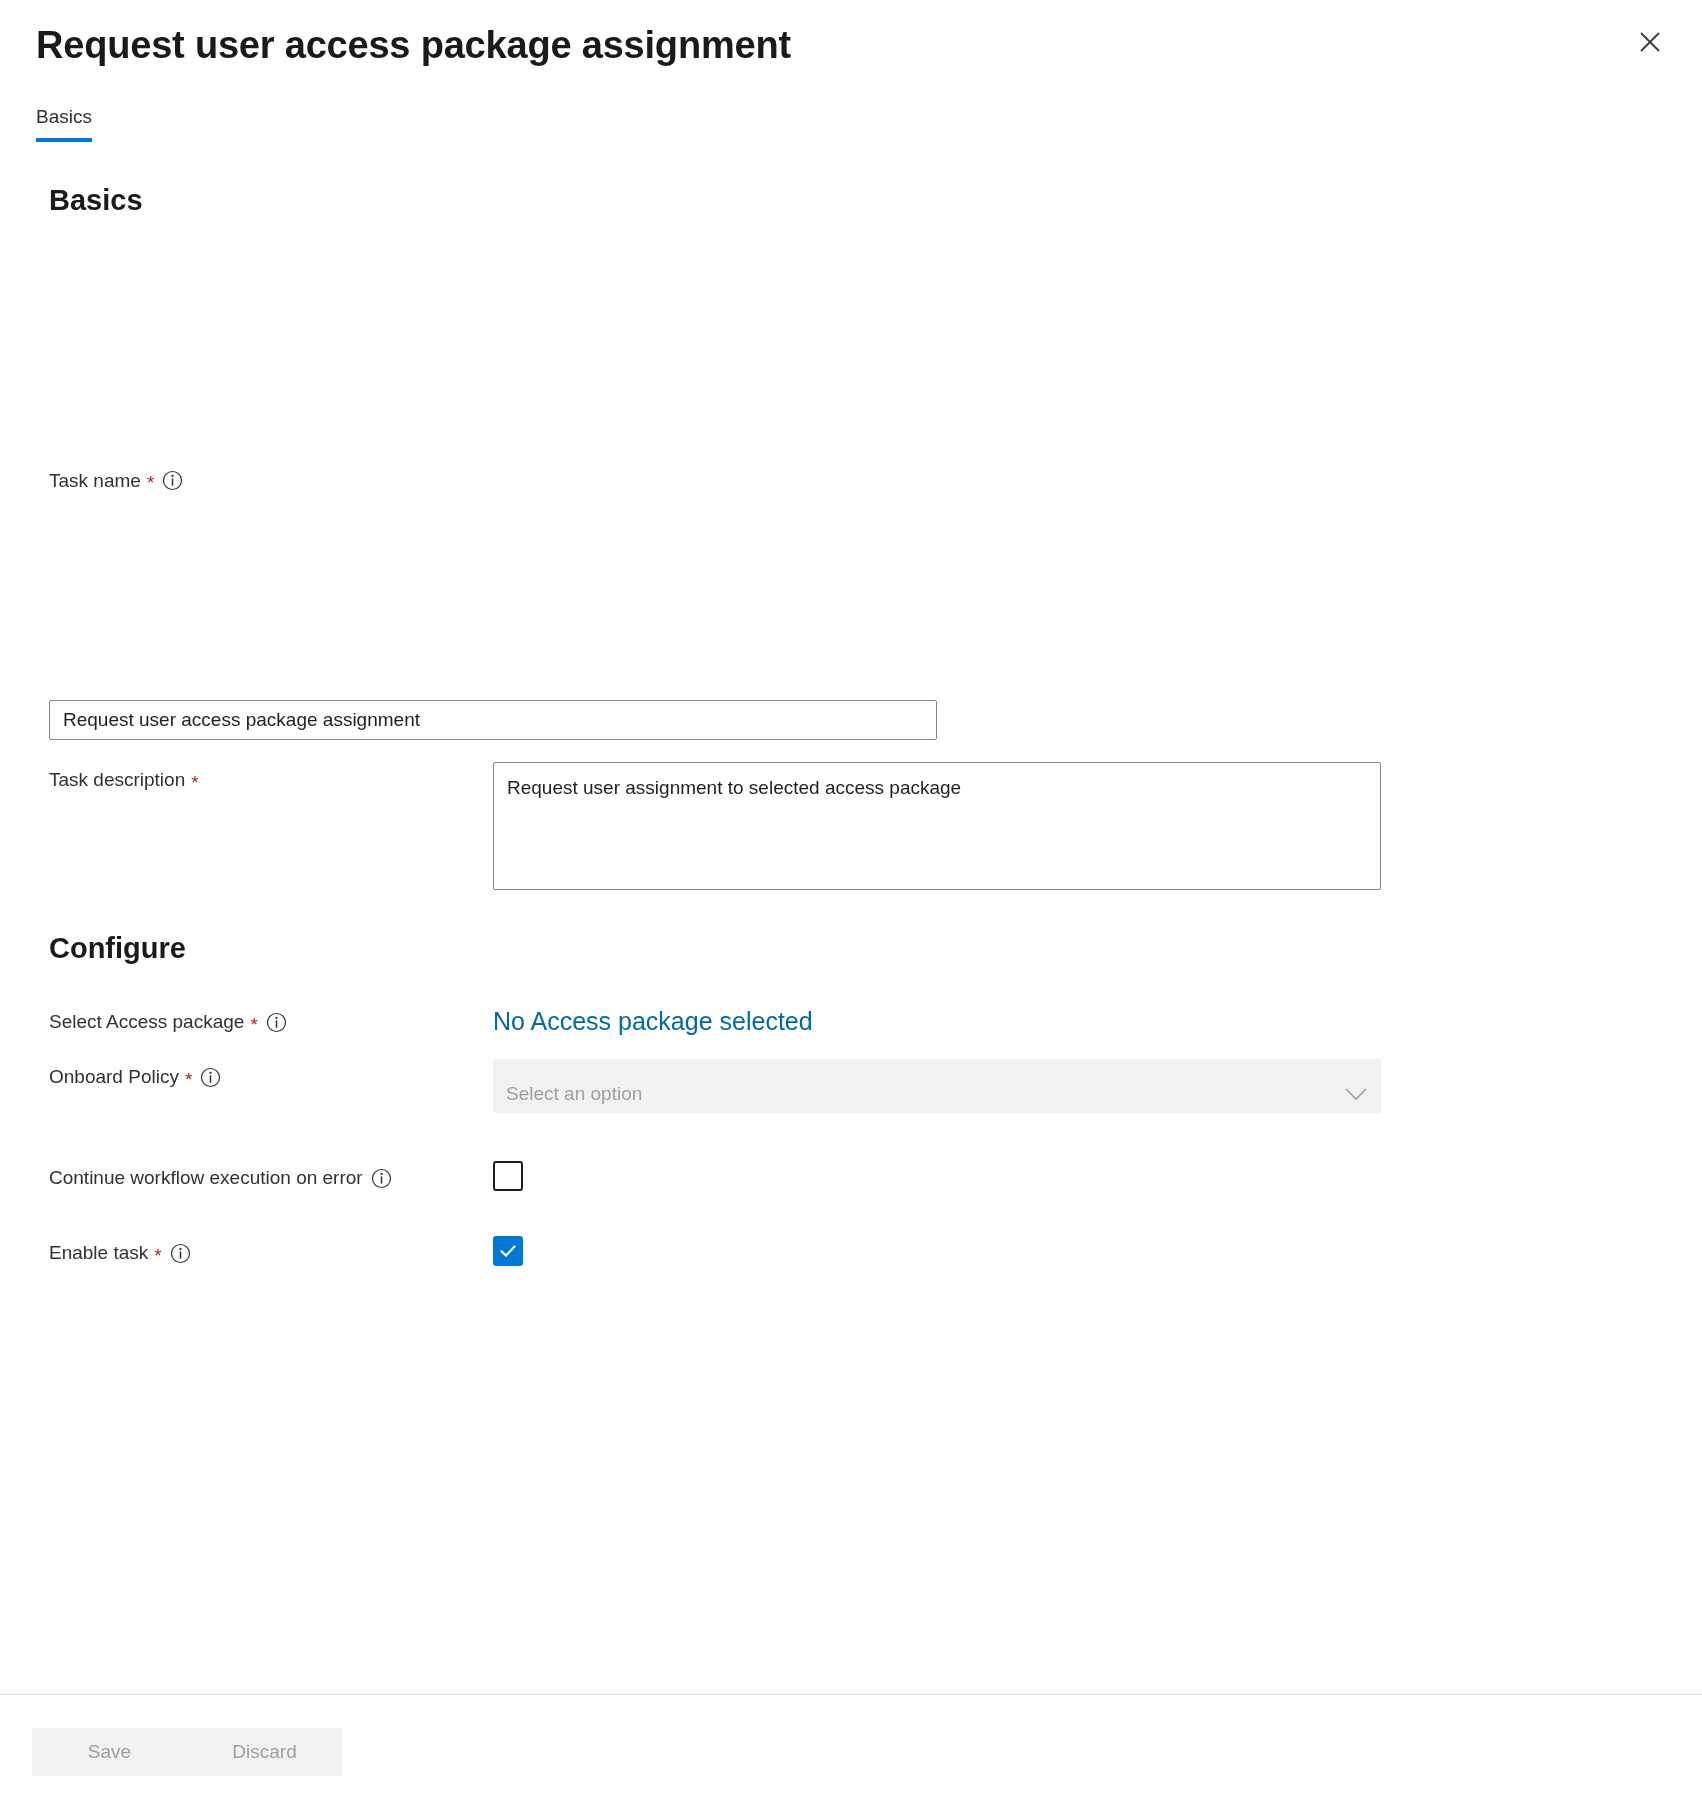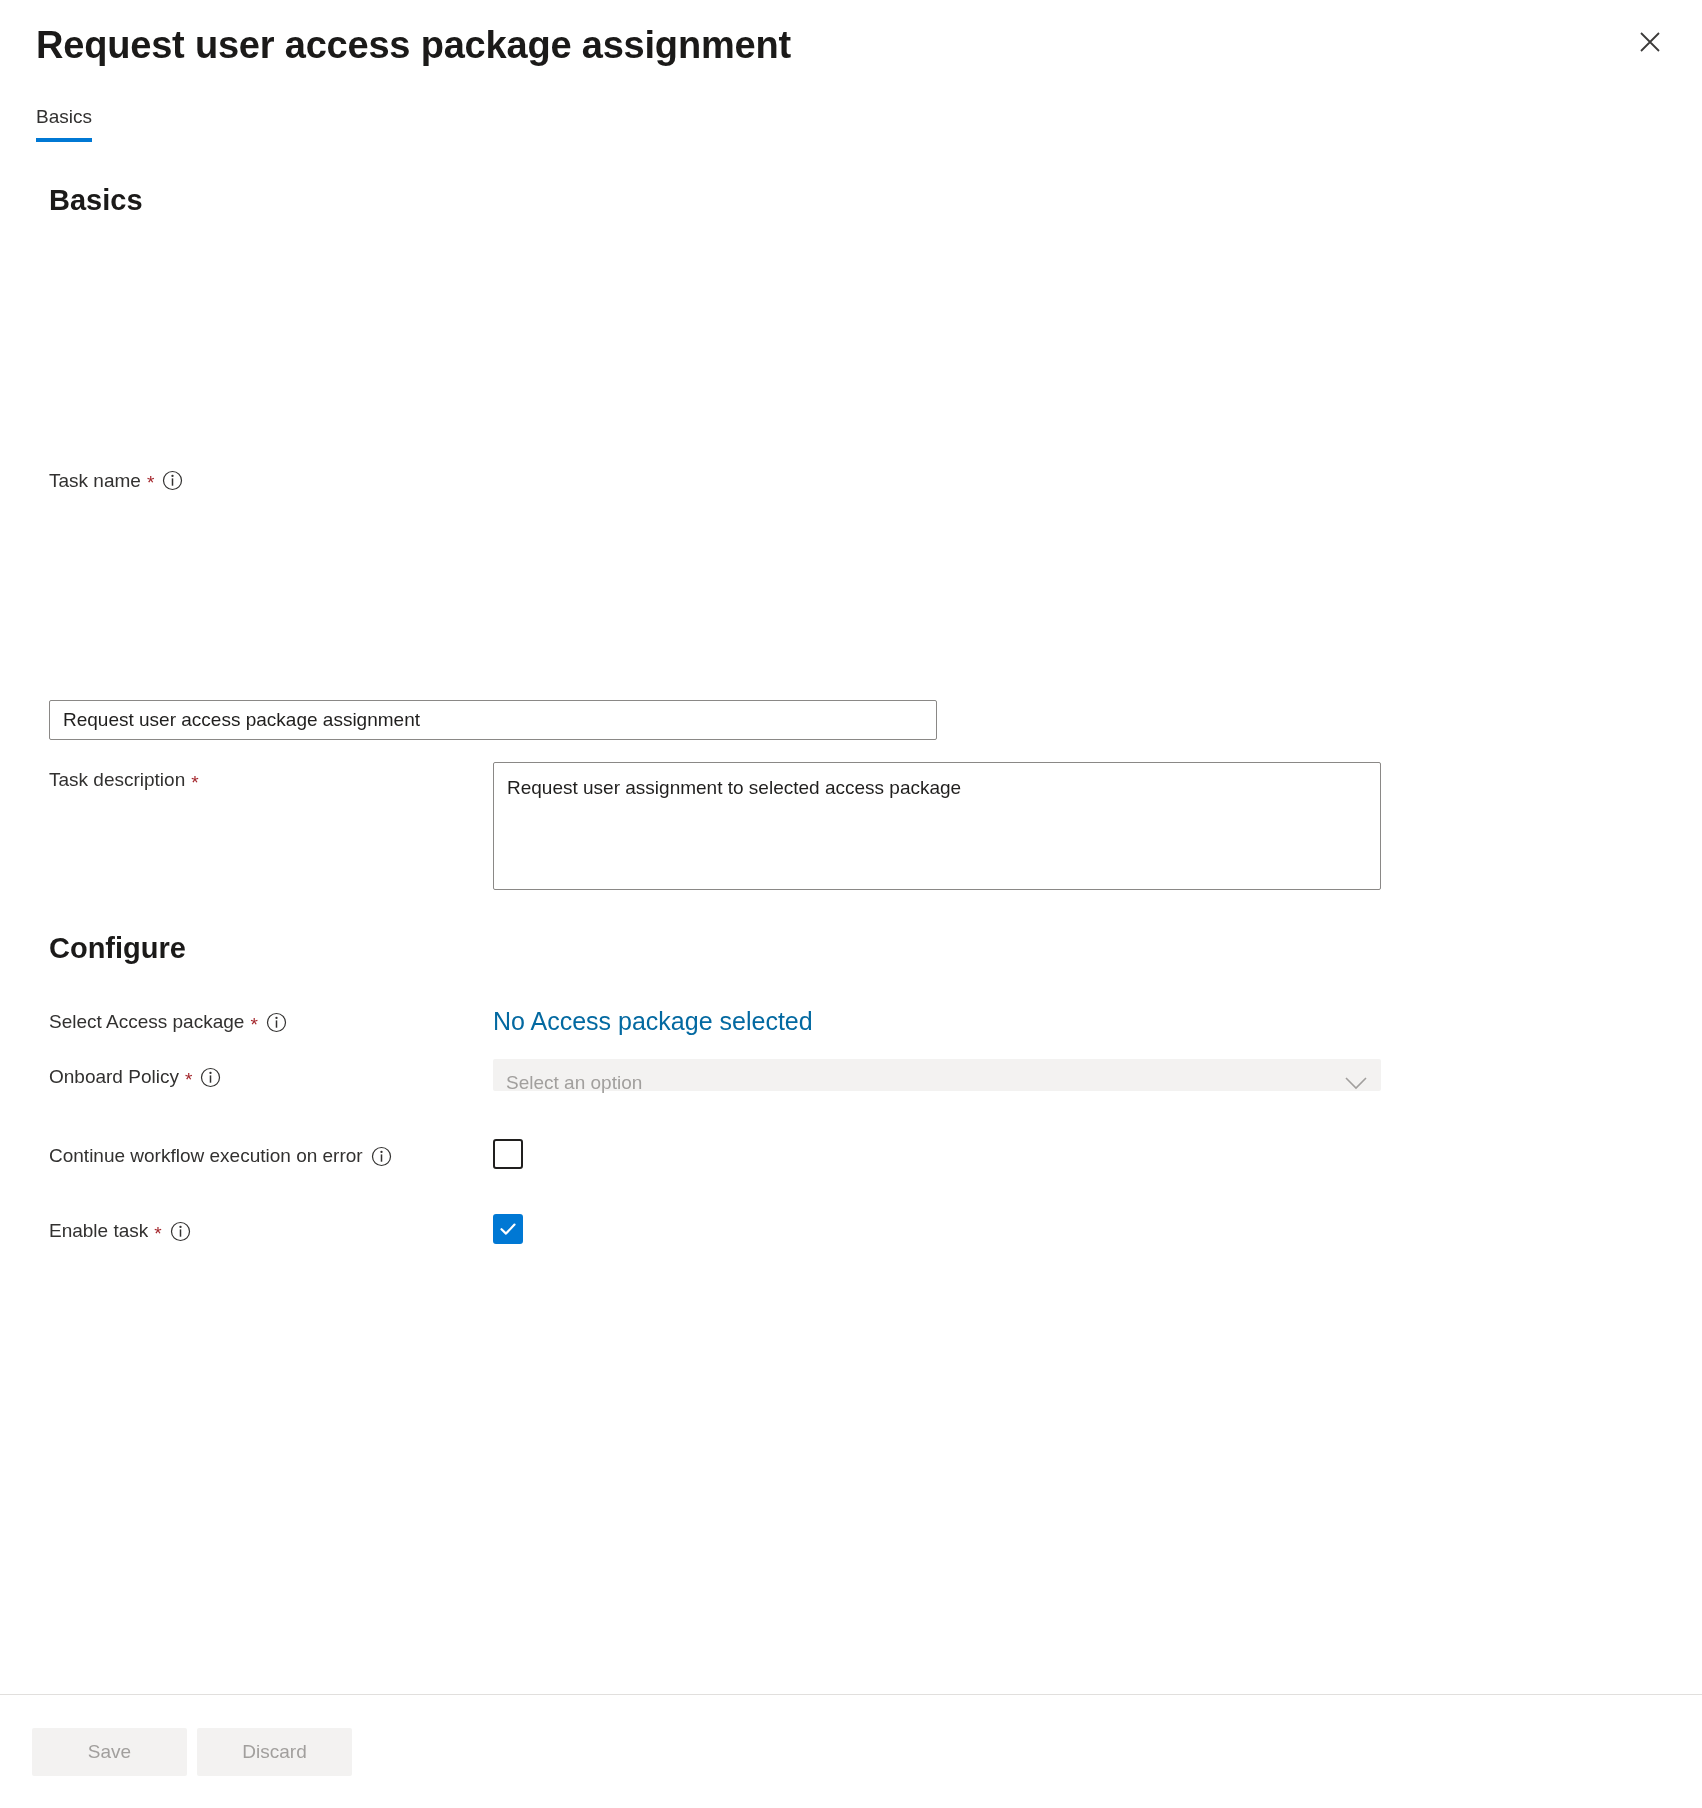--- a/index.html
+++ b/index.html
@@ -175,21 +175,21 @@
     color: #0369a1;
     cursor: pointer;
     text-decoration: none;
     line-height: 26px;
     padding-top: 4px;
     display: inline-block;
   }
 
   .dropdown {
     width: 888px;
-    height: 32px;
+    height: 54px;
     background: #f3f2f1;
     border: none;
     border-radius: 2px;
     display: flex;
     align-items: center;
     justify-content: space-between;
     padding: 16px 14px 0 13px;
     cursor: pointer;
   }
 
@@ -232,21 +232,21 @@
     position: absolute;
     left: 0;
     right: 0;
     bottom: 0;
     height: 114px;
     border-top: 1px solid #e1dfdd;
     background: #ffffff;
     display: flex;
     align-items: center;
     padding-left: 32px;
-    gap: 10px;
+    gap: 0;
   }
 
   .footer-button {
     min-width: 155px;
     height: 48px;
     background: #f3f2f1;
     border: none;
     border-radius: 2px;
     font-family: "Liberation Sans", sans-serif;
     font-size: 19px;

